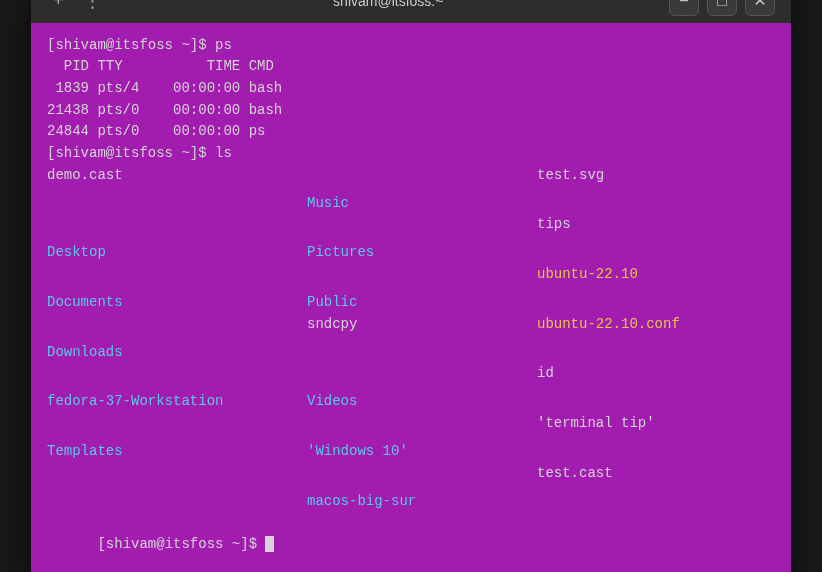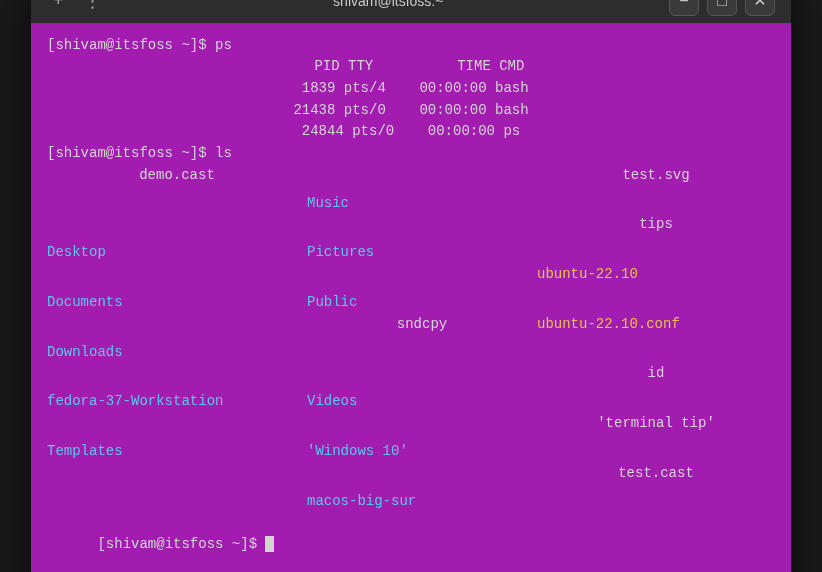--- a/index.html
+++ b/index.html
@@ -76,21 +76,21 @@
       font-size: 14px;
       line-height: 1.55;
     }
     .line {
       white-space: pre;
       color: #d4d4d4;
     }
     .prompt { color: #d4d4d4; }
     .cyan { color: #5bc8e8; margin-top: 28px; }
     .yellow { color: #e8c44a; }
-    .white { color: #d4d4d4; text-align: center; }
+    .white { color: #d4d4d4; }
     .cursor {
       display: inline-block;
       width: 9px;
       height: 16px;
       background: #d4d4d4;
       vertical-align: text-bottom;
       animation: blink 1s step-end infinite;
     }
     @keyframes blink { 50% { opacity: 0; } }
     .ls-grid {

